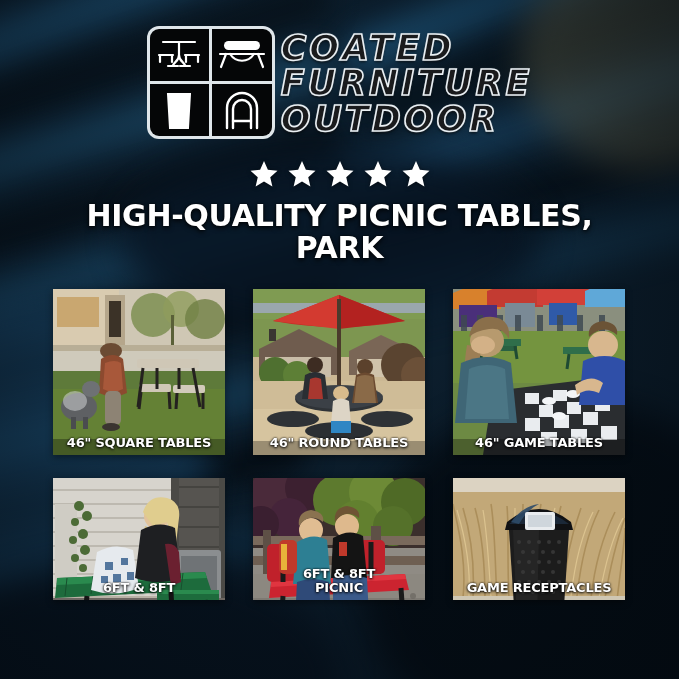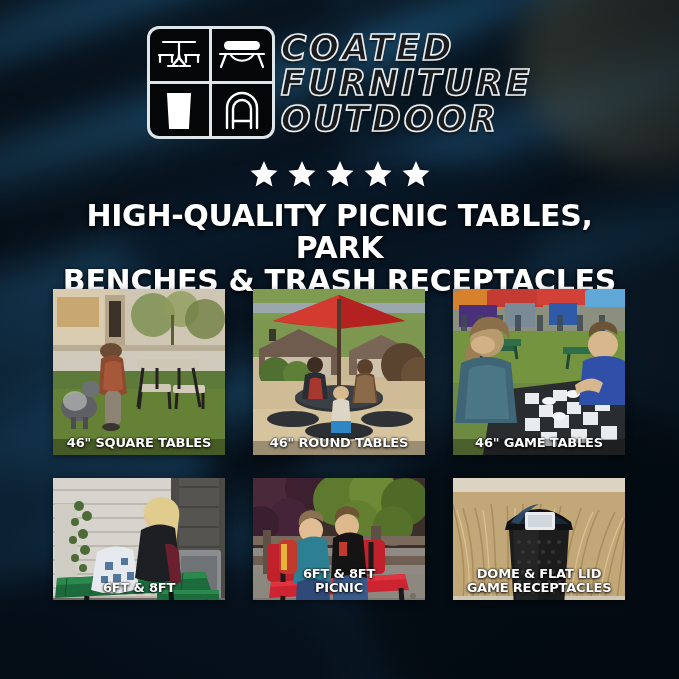--- a/index.html
+++ b/index.html
@@ -204,21 +204,20 @@
     <svg class="star" viewBox="0 0 24 24">
         <polygon points="12,1.5 15.1,8.6 22.8,9.3 17,14.5 18.7,22 12,18 5.3,22 7,14.5 1.2,9.3 8.9,8.6"></polygon>
       </svg>
     <svg class="star" viewBox="0 0 24 24">
         <polygon points="12,1.5 15.1,8.6 22.8,9.3 17,14.5 18.7,22 12,18 5.3,22 7,14.5 1.2,9.3 8.9,8.6"></polygon>
       </svg>
   </div>
 
   <div id="headline">
     <span>HIGH-QUALITY PICNIC TABLES, PARK</span>
-    <span class="l2">BENCHES &amp; TRASH RECEPTACLES</span>
   </div>
 
   <div id="grid">
 
     <div class="tile">
       <div class="scene">
         <svg width="172" height="166" viewBox="0 0 172 166" preserveAspectRatio="none">
           <rect width="172" height="166" fill="#b9c2bd"></rect>
           <rect x="0" y="0" width="172" height="62" fill="#cfc7b4"></rect>
           <rect x="0" y="0" width="66" height="62" fill="#d9cbb0"></rect>
@@ -623,19 +622,18 @@
           <path d="M52 52 L120 52 L118 44 Q86 18 54 44 Z" fill="#101114"></path>
           <path d="M56 46 Q86 22 116 46 Z" fill="#1b2838"></path>
           <path d="M58 44 Q70 28 86 26 Q74 32 66 46 Z" fill="#2e4a68" opacity=".9"></path>
           <rect x="72" y="34" width="30" height="18" rx="2" fill="#e9ecef"></rect>
           <rect x="75" y="37" width="24" height="12" fill="#cfd6dc"></rect>
           <ellipse cx="86" cy="146" rx="28" ry="6" fill="#000" opacity=".35"></ellipse>
           <rect x="0" y="152" width="172" height="18" fill="#000" opacity=".30"></rect>
         </svg>
       </div>
       <div class="tile-caption">
-        <span>DOME &amp; FLAT LID</span>
         <span class="cl2">GAME RECEPTACLES</span>
       </div>
     </div>
 
   </div>
 </div>
 
 </body></html>

